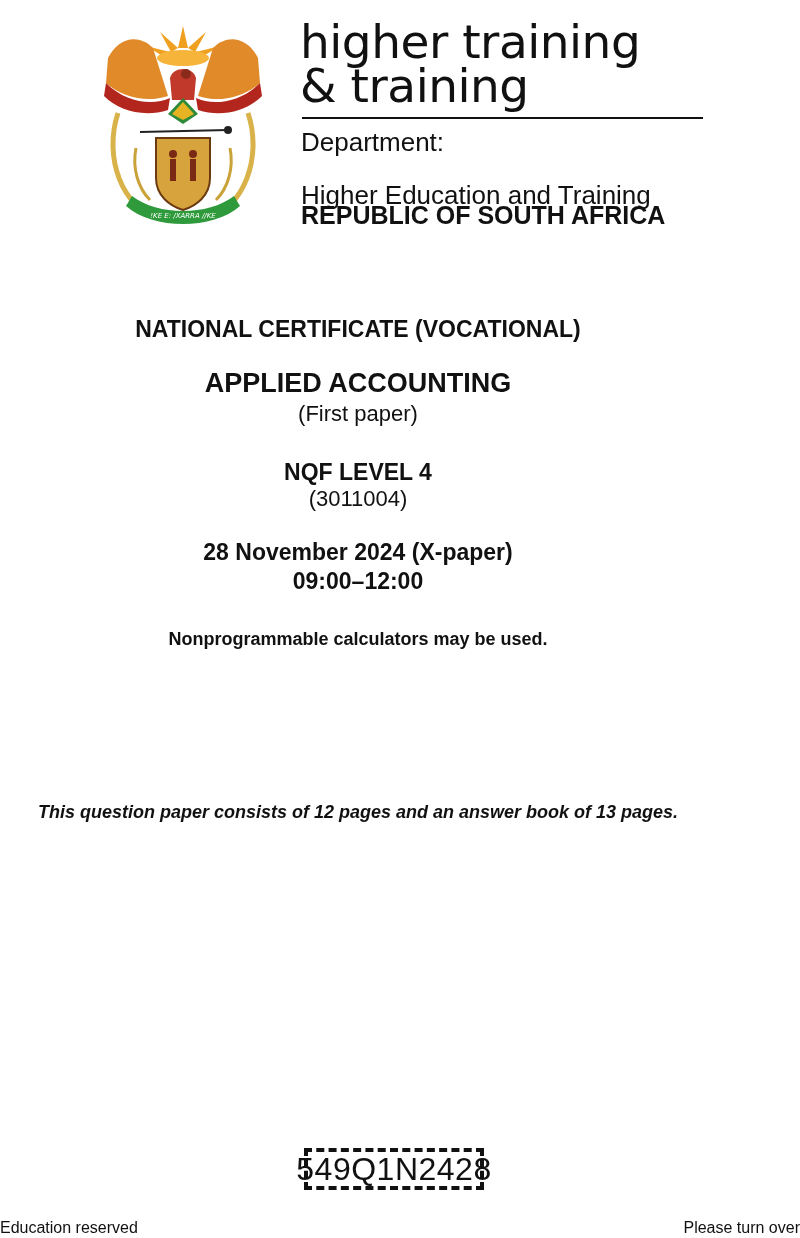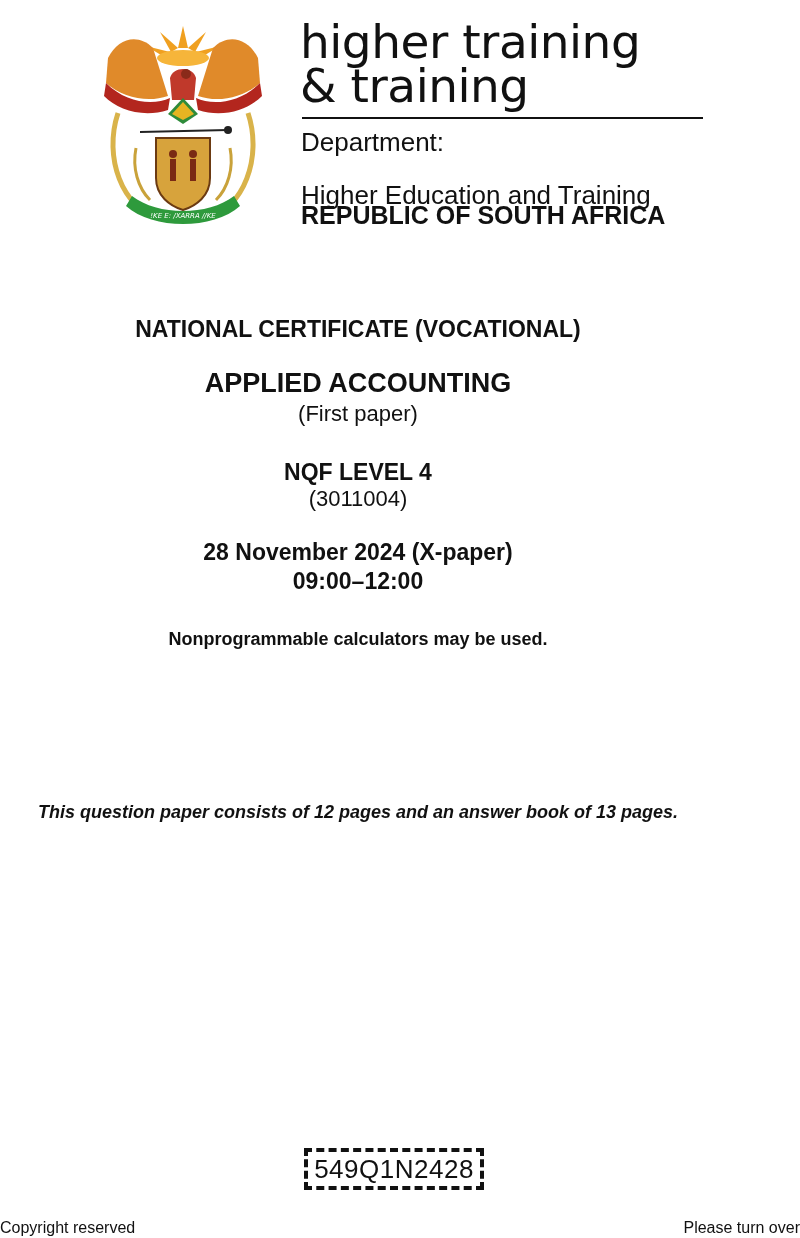--- a/index.html
+++ b/index.html
@@ -24,21 +24,21 @@
   .t-nqf { top: 459px; font-size: 23px; }
   .t-code { top: 486px; font-size: 22px; }
   .t-date { top: 539px; font-size: 23px; }
   .t-time { top: 568px; font-size: 23px; }
   .t-calc { top: 629px; font-size: 18px; }
   .t-pages { top: 802px; font-size: 18px; font-style: italic; }
   .paper-code {
     left: 304px; top: 1148px; width: 180px; height: 42px;
     border: 4px dashed #111; box-sizing: border-box;
     display: flex; align-items: center; justify-content: center;
-    font-size: 26px; letter-spacing: 0.5px;
+    font-size: 32px; letter-spacing: 0.5px;
   }
   .footer-left { left: 0; top: 1219px; font-size: 16px; }
   .footer-right { right: 0; top: 1219px; font-size: 16px; }
 </style>
 </head>
 <body>
 
 <div class="abs crest">
   <svg width="170" height="215" viewBox="0 0 170 215">
 
@@ -102,14 +102,14 @@
 <div class="abs center b t-date">28 November 2024 (X-paper)</div>
 <div class="abs center b t-time">09:00–12:00</div>
 
 <div class="abs center b t-calc">Nonprogrammable calculators may be used.</div>
 <div class="abs center b t-pages">This question paper consists of 12 pages and an answer book of 13 pages.</div>
 
 <div class="abs paper-code">
   <span>549Q1N2428</span>
 </div>
 
-<div class="abs footer-left">Copyright reserved</div>
+<div class="abs footer-left">Education reserved</div>
 <div class="abs footer-right">Please turn over</div>
 
 </body></html>

